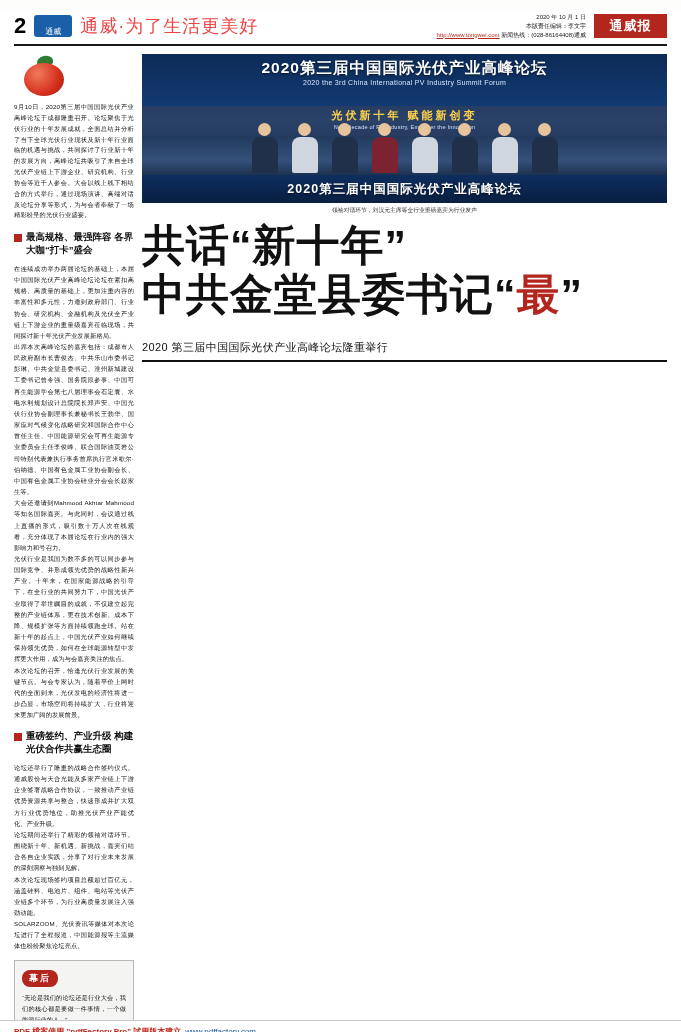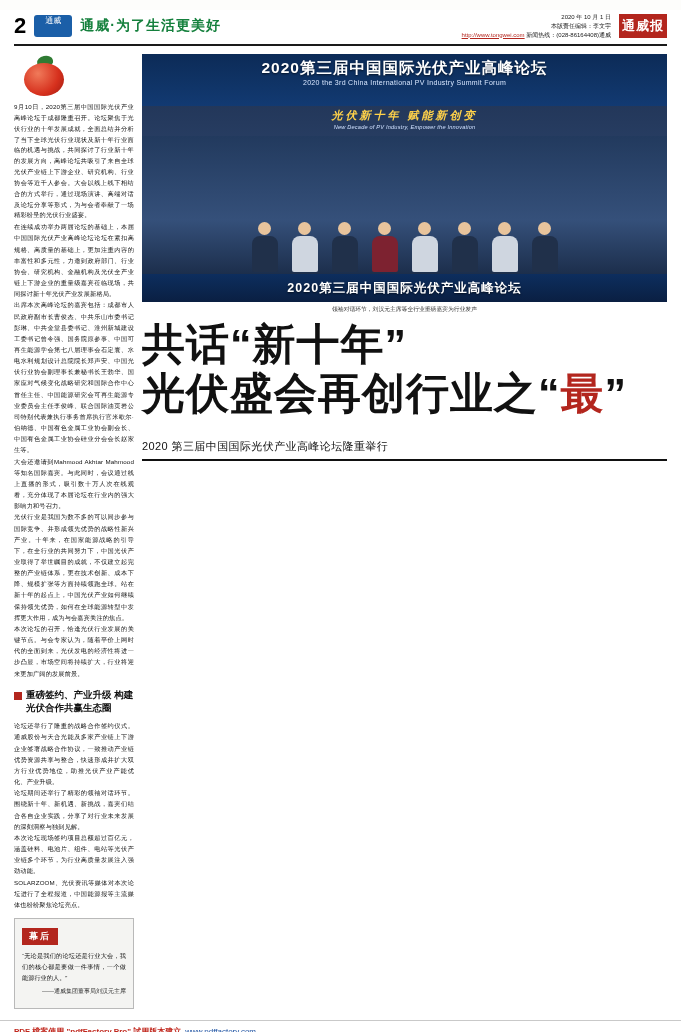--- a/index.html
+++ b/index.html
@@ -34,41 +34,41 @@
     font-size: 22px;
     font-weight: bold;
     line-height: 1;
     padding-right: 8px;
     color: #000;
   }
   .logo-badge {
     width: 38px; height: 22px;
     background: #1b5fa8;
     border-radius: 3px;
-    display: flex; align-items: flex-start; justify-content: center;
+    display: flex; align-items: flex-end; justify-content: center;
     color: #fff; font-size: 8px; letter-spacing: 0;
     margin-right: 8px;
   }
   .mast-slogan {
-    font-size: 14px;
-    font-weight: bold;
+    font-size: 18px;
+    font-weight: normal;
     letter-spacing: 1px;
-    color: #15803d;
+    color: #ef4444;
   }
   .mast-right {
     margin-left: auto;
     text-align: right;
     font-size: 6px;
     line-height: 1.5;
     color: #222;
   }
   .mast-right .url { color: #b3261e; text-decoration: underline; }
   .mast-logo {
     margin-left: 8px;
-    width: 48px; height: 24px;
+    width: 73px; height: 24px;
     background: #b3261e;
     color: #fff;
     font-size: 13px;
     font-weight: bold;
     display: flex; align-items: center; justify-content: center;
     letter-spacing: 1px;
   }
 
   
   .content {
@@ -139,38 +139,39 @@
   }
   .box-behind .bh-title {
     display: inline-block;
     background: #b3261e;
     color: #fff;
     font-size: 9px;
     font-weight: bold;
     padding: 2px 7px;
     margin-bottom: 5px;
     letter-spacing: 2px;
+    border-radius: 8px;
   }
   .box-behind .bh-quote {
     font-size: 6.2px;
     line-height: 1.8;
     text-align: justify;
     color: #111;
   }
   .box-behind .bh-attrib {
     font-size: 6px;
     text-align: right;
     margin: 4px 0 6px 0;
     color: #333;
   }
 
   
   .hero {
     position: relative;
-    height: 248px;
+    height: 149px;
     background: linear-gradient(180deg, #1d2f4e 0%, #2a4168 45%, #14243d 100%);
     overflow: hidden;
   }
   .hero .banner-top {
     position: absolute; left: 0; right: 0; top: 0;
     height: 52px;
     background: linear-gradient(180deg, #0c2b57 0%, #123a72 100%);
     text-align: center;
     padding-top: 5px;
   }
@@ -179,21 +180,20 @@
     letter-spacing: 1px; line-height: 1.15;
     text-shadow: 0 1px 2px rgba(0,0,0,.6);
   }
   .hero .banner-top .l2 {
     font-size: 7px; color: #d7e6ff; letter-spacing: .3px; margin-top: 2px;
   }
   .hero .banner-sub {
     position: absolute; left: 0; right: 0; top: 54px;
     height: 26px;
     text-align: center;
-    font-style: italic;
   }
   .hero .banner-sub .s1 {
     font-size: 11px; font-weight: bold; color: #ffd24a; letter-spacing: 3px;
   }
   .hero .banner-sub .s2 {
     font-size: 5.6px; color: #cfe0ff; letter-spacing: .2px; margin-top: 1px;
   }
   .hero .stage {
     position: absolute; left: 0; right: 0; top: 82px; bottom: 26px;
     background: linear-gradient(180deg, #223a5e 0%, #35507a 60%, #1b2d4a 100%);
@@ -289,20 +289,25 @@
 
   <div class="content">
 
     <div class="col-left">
       <div class="tomato">
         <div class="leaf"></div>
         <div class="body"></div>
       </div>
       <div class="lead-text">9月10日，2020第三届中国国际光伏产业高峰论坛于成都隆重召开。论坛聚焦于光伏行业的十年发展成就，全面总结并分析了当下全球光伏行业现状及新十年行业面临的机遇与挑战，共同探讨了行业新十年的发展方向，高峰论坛共吸引了来自全球光伏产业链上下游企业、研究机构、行业协会等近千人参会。大会以线上线下相结合的方式举行，通过现场演讲、高端对话及论坛分享等形式，为与会者奉献了一场精彩纷呈的光伏行业盛宴。</div>
 
+      <div class="sec-head">
+        <div class="bullet"></div>
+        <div class="txt">最高规格、最强阵容
+各界大咖“打卡”盛会</div>
+      </div>
       <div class="body-text">在连续成功举办两届论坛的基础上，本届中国国际光伏产业高峰论坛论坛在紧扣高规格、高质量的基础上，更加注重内容的丰富性和多元性，力邀到政府部门、行业协会、研究机构、金融机构及光伏全产业链上下游企业的重量级嘉宾莅临现场，共同探讨新十年光伏产业发展新格局。</div>
       <div class="body-text">出席本次高峰论坛的嘉宾包括：成都市人民政府副市长曹俊杰、中共乐山市委书记彭琳、中共金堂县委书记、淮州新城建设工委书记曾令强、国务院原参事、中国可再生能源学会第七八届理事会石定寰、水电水利规划设计总院院长郑声安、中国光伏行业协会副理事长兼秘书长王勃华、国家应对气候变化战略研究和国际合作中心首任主任、中国能源研究会可再生能源专业委员会主任李俊峰、联合国际油页岩公司特别代表兼执行事务首席执行官米歇尔·伯纳德、中国有色金属工业协会副会长、中国有色金属工业协会硅业分会会长赵家生等。</div>
       <div class="body-text">大会还邀请到Mahmood Akhtar Mahmood 等知名国际嘉宾。与此同时，会议通过线上直播的形式，吸引数十万人次在线观看，充分体现了本届论坛在行业内的强大影响力和号召力。</div>
       <div class="body-text">光伏行业是我国为数不多的可以同步参与国际竞争、并形成领先优势的战略性新兴产业。十年来，在国家能源战略的引导下，在全行业的共同努力下，中国光伏产业取得了举世瞩目的成就，不仅建立起完整的产业链体系，更在技术创新、成本下降、规模扩张等方面持续领跑全球。站在新十年的起点上，中国光伏产业如何继续保持领先优势，如何在全球能源转型中发挥更大作用，成为与会嘉宾关注的焦点。</div>
       <div class="body-text">本次论坛的召开，恰逢光伏行业发展的关键节点。与会专家认为，随着平价上网时代的全面到来，光伏发电的经济性将进一步凸显，市场空间将持续扩大，行业将迎来更加广阔的发展前景。</div>
 
       <div class="sec-head">
         <div class="bullet"></div>
         <div class="txt">重磅签约、产业升级
 构建光伏合作共赢生态圈</div>
@@ -368,21 +373,21 @@
         </div>
         <div class="banner-bottom">
           <span>2020第三届中国国际光伏产业高峰论坛</span>
         </div>
       </div>
       <div class="hero-caption">领袖对话环节，刘汉元主席等全行业重磅嘉宾为行业发声</div>
 
       <div class="headline-wrap">
         <div class="headline1">共话“新十年”</div>
         <div class="headline2">
-          <span>光伏盛会再创行业之</span><span>“</span><span class="accent">最</span><span>”</span>
+          <span>中共金堂县委书记</span><span>“</span><span class="accent">最</span><span>”</span>
         </div>
         <div class="subhead">2020 第三届中国国际光伏产业高峰论坛隆重举行</div>
         <div class="rule-strong"></div>
       </div>
     </div>
   </div>
 
   <div class="footer">
     <span class="pdf-red">PDF 檔案使用 "pdfFactory Pro" 試用版本建立</span>
     <span class="pdf-link">www.pdffactory.com</span>

